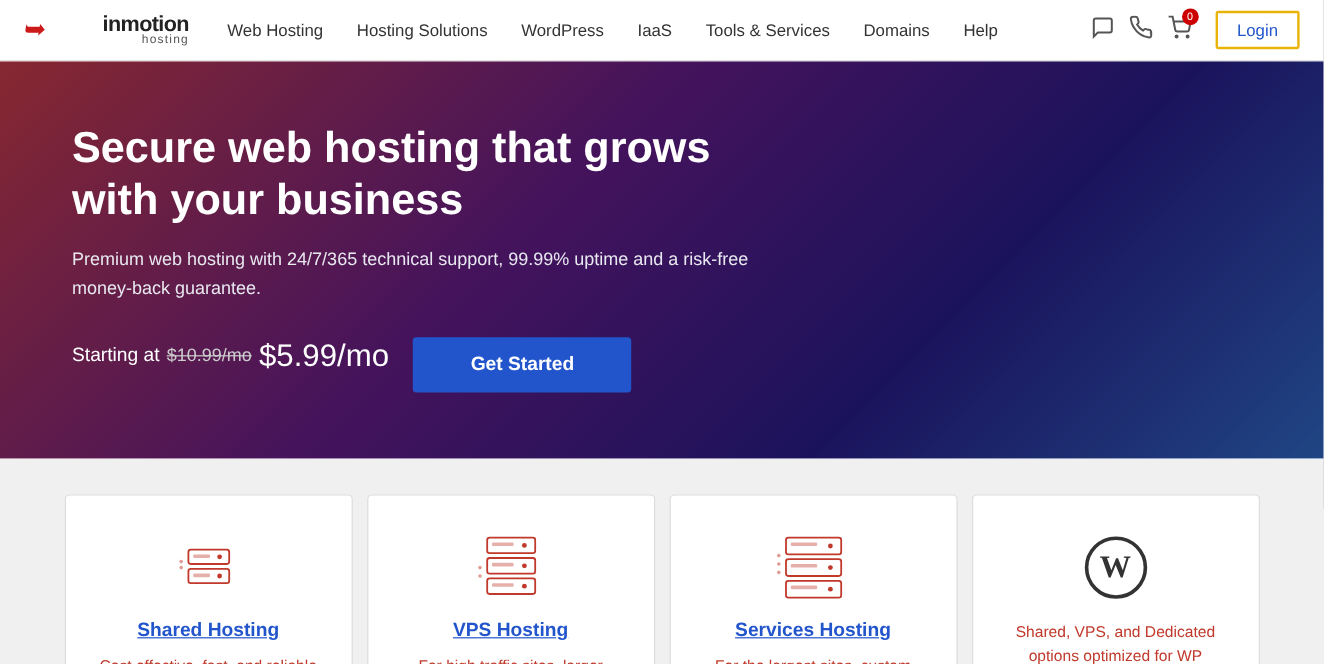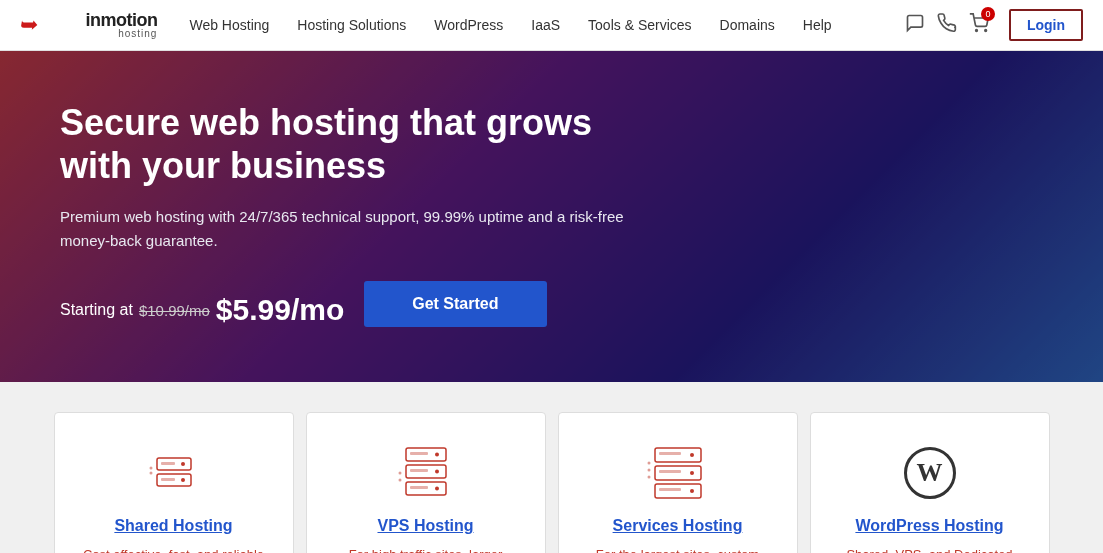--- a/index.html
+++ b/index.html
@@ -84,28 +84,28 @@
       color: #fff;
       font-size: 9px;
       border-radius: 50%;
       width: 14px;
       height: 14px;
       display: flex;
       align-items: center;
       justify-content: center;
     }
     .login-btn {
-      border: 2px solid #7f1d1d;
+      border: 2px solid #eab308;
       color: #2255cc;
       background: #fff;
       padding: 6px 16px;
       font-size: 14px;
       cursor: pointer;
       border-radius: 2px;
-      font-weight: 700;
+      font-weight: 400;
       margin-left: 8px;
     }
 
     
     .hero {
       background: linear-gradient(135deg, #c0392b 0%, #5a1a6e 40%, #1a1a6e 70%, #2266aa 100%);
       padding: 50px 60px 55px 60px;
       min-height: 300px;
       position: relative;
       overflow: hidden;
@@ -128,40 +128,40 @@
       margin-bottom: 18px;
     }
     .hero p {
       color: #e8e8f0;
       font-size: 15px;
       line-height: 1.6;
       margin-bottom: 28px;
     }
     .hero-pricing {
       display: flex;
-      align-items: flex-end;
+      align-items: flex-start;
       gap: 20px;
       flex-wrap: wrap;
     }
     .pricing-text {
       color: #fff;
       font-size: 16px;
       display: flex;
       align-items: center;
       gap: 6px;
     }
     .original-price {
       text-decoration: line-through;
       color: #ccc;
       font-size: 15px;
     }
     .new-price {
       color: #fff;
-      font-size: 30px;
-      font-weight: bold;
+      font-size: 26px;
+      font-weight: normal;
     }
     .get-started-btn {
       background: #2255cc;
       color: #fff;
       border: none;
       padding: 14px 48px;
       font-size: 16px;
       cursor: pointer;
       font-weight: 600;
       border-radius: 3px;
@@ -346,17 +346,16 @@
       </svg>
     </div>
     <span class="card-title">Services Hosting</span>
     <span class="card-desc">For the largest sites, custom deployments and IT groups</span>
   </div>
 
   <div class="card">
     <div class="card-icon">
       <div class="wp-circle">W</div>
     </div>
-    <span class="card-title">WordPress Hosting</span>
     <span class="card-desc">Shared, VPS, and Dedicated options optimized for WP</span>
   </div>
 
 </section>
 
 </body></html>

